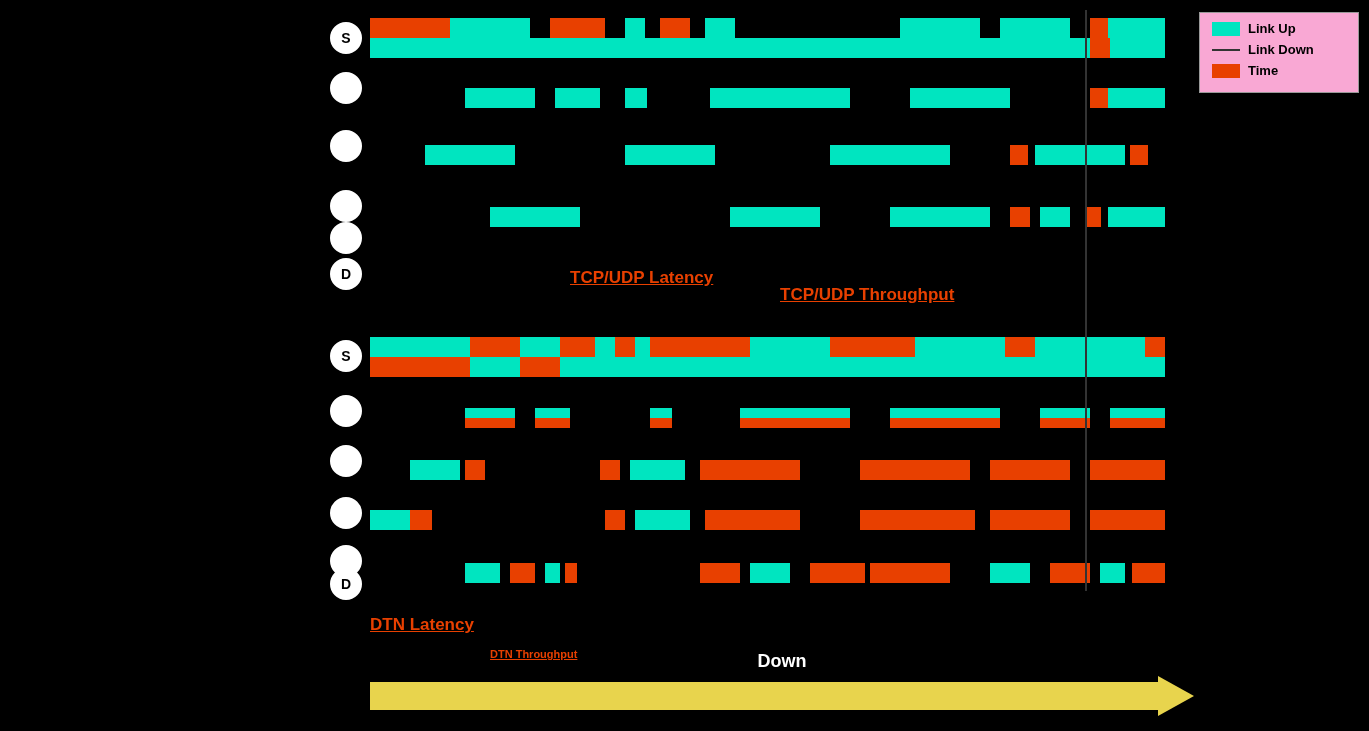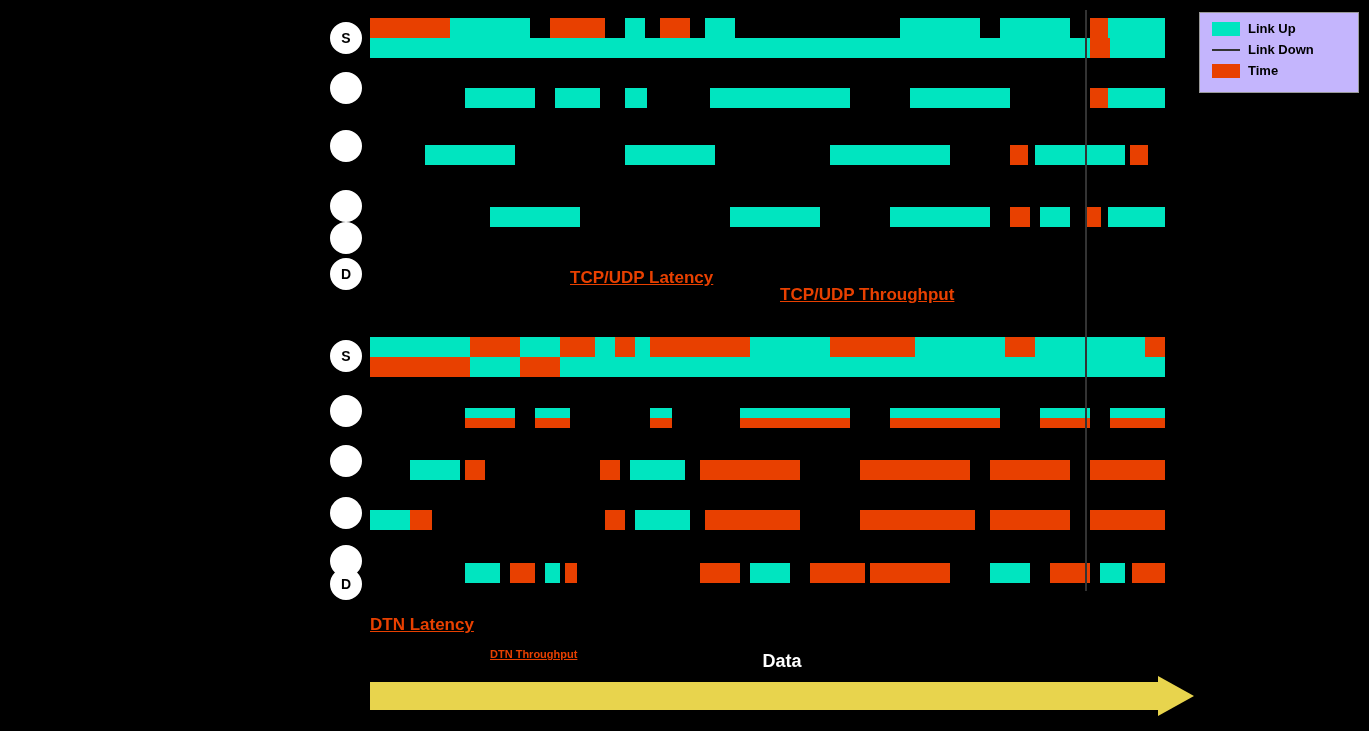--- a/index.html
+++ b/index.html
@@ -17,21 +17,21 @@
       width: 1369px;
       height: 731px;
       background: #000;
     }
 
     
     .legend {
       position: absolute;
       top: 12px;
       right: 10px;
-      background: #c4b5fd;
+      background: #f9a8d4;
       border: 1px solid #999;
       padding: 8px 12px;
       width: 160px;
     }
     .legend-item {
       display: flex;
       align-items: center;
       margin-bottom: 6px;
     }
     .legend-color {
@@ -274,21 +274,21 @@
     <div class="bar-segment" style="left:620px; width:40px; background:#00e5c0;"></div>
     <div class="bar-segment" style="left:680px; width:40px; background:#e84000;"></div>
     <div class="bar-segment" style="left:730px; width:25px; background:#00e5c0;"></div>
     <div class="bar-segment" style="left:762px; width:33px; background:#e84000;"></div>
   </div>
 
   <div class="label-text" style="left:370px; top:615px; color:#e84000; font-size:17px; font-weight:900;">DTN Latency</div>
   <div class="label-text" style="left:490px; top:648px; color:#e84000; font-size:11px; font-weight:900;">DTN Throughput</div>
 
   <div style="position:absolute; bottom:15px; left:370px; right:175px;">
-    <div style="text-align:center; color:#fff; font-weight:bold; font-size:18px; margin-bottom:4px;">Data</div>
+    <div style="text-align:center; color:#fff; font-weight:bold; font-size:18px; margin-bottom:4px;">Down</div>
     <div class="arrow-container">
       <div class="arrow-body"></div>
       <div class="arrow-head"></div>
     </div>
   </div>
 
   <div style="position:absolute; left:1085px; top:10px; bottom:140px; width:2px; background:#333;"></div>
 
 </div>
 

